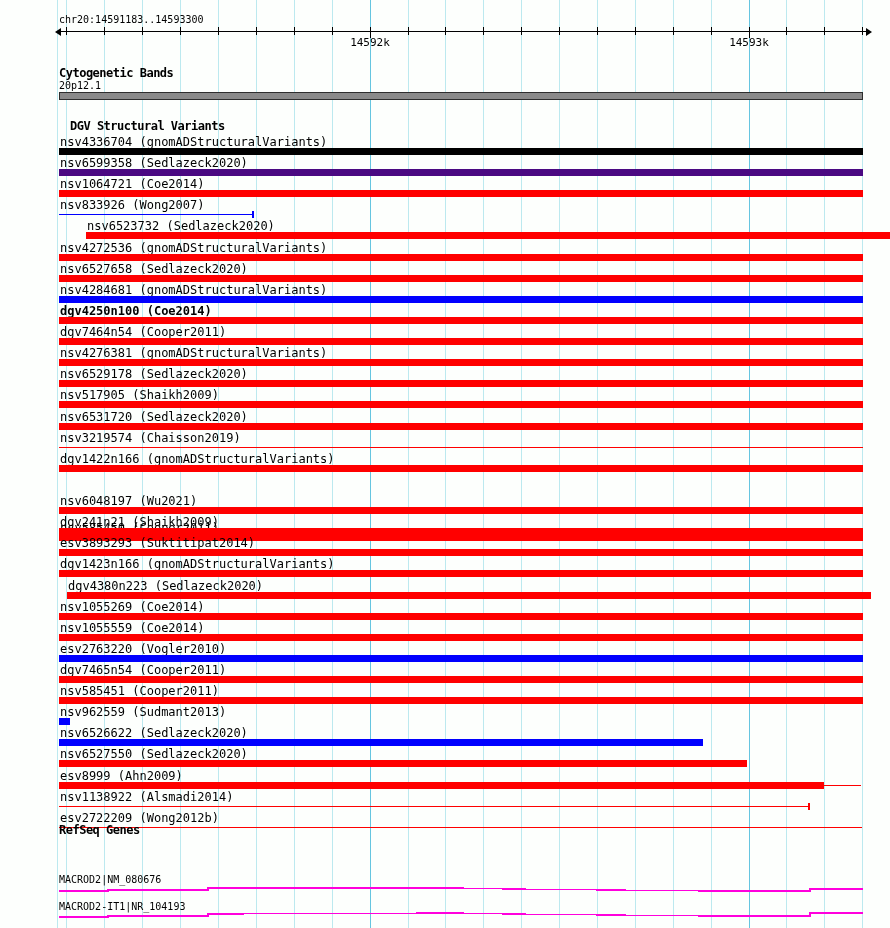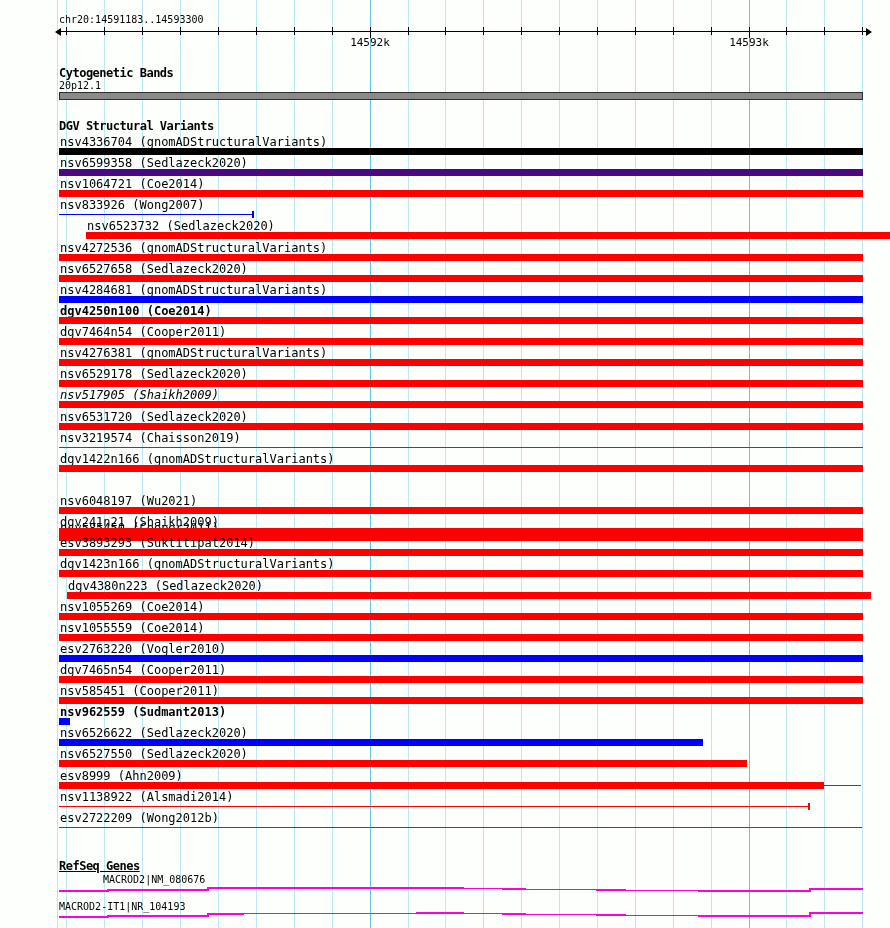--- a/index.html
+++ b/index.html
@@ -104,21 +104,21 @@
           <div class="ticklabel" style="left: 370px;">14592k</div>
           <div class="tick major" style="left: 749px;"></div>
           <div class="ticklabel" style="left: 749px;">14593k</div>
         </div>
     </div>
 
     <div class="abs hdr" style="left:59px;top:67px;">Cytogenetic Bands</div>
     <div class="abs mono10" style="left:59px;top:80px;">20p12.1</div>
     <div id="cytoband-bar"></div>
 
-    <div class="abs hdr" style="left:59px;top:120px;">DGV Structural Variants</div>
+    <div class="abs hdr" style="left:70px;top:120px;">DGV Structural Variants</div>
     <div id="variant-rows">
     <div class="vrow" style="top: 136px;">
       <span class="vlabel">nsv4336704 (gnomADStructuralVariants)</span>
       <span class="vbars"><div class="seg thick" style="left: 59px; width: 804px; background: rgb(0, 0, 0);"></div></span>
     </div>
 
     <div class="vrow" style="top: 157px;">
       <span class="vlabel">nsv6599358 (Sedlazeck2020)</span>
       <span class="vbars"><div class="seg thick" style="left: 59px; width: 804px; background: rgb(74, 9, 130);"></div></span>
     </div>
@@ -166,21 +166,21 @@
     <div class="vrow" style="top: 347px; padding-left: 32px;">
       <span class="vlabel">nsv4276381 (gnomADStructuralVariants)</span>
       <span class="vbars"><div class="seg thick" style="left: 59px; width: 804px; background: rgb(255, 0, 0);"></div></span>
     </div>
 
     <div class="vrow" style="top: 368px; text-align: center;">
       <span class="vlabel">nsv6529178 (Sedlazeck2020)</span>
       <span class="vbars"><div class="seg thick" style="left: 59px; width: 804px; background: rgb(255, 0, 0);"></div></span>
     </div>
 
-    <div class="vrow" style="top: 389px; font-style: italic;">
+    <div class="vrow" style="top: 389px;">
       <span class="vlabel">nsv517905 (Shaikh2009)</span>
       <span class="vbars"><div class="seg thick" style="left: 59px; width: 804px; background: rgb(255, 0, 0);"></div></span>
     </div>
 
     <div class="vrow" style="top: 411px;">
       <span class="vlabel">nsv6531720 (Sedlazeck2020)</span>
       <span class="vbars"><div class="seg thick" style="left: 59px; width: 804px; background: rgb(255, 0, 0);"></div></span>
     </div>
 
     <div class="vrow" style="top: 432px;">
@@ -241,21 +241,21 @@
     <div class="vrow" style="top: 664px;">
       <span class="vlabel">dgv7465n54 (Cooper2011)</span>
       <span class="vbars"><div class="seg thick" style="left: 59px; width: 804px; background: rgb(255, 0, 0);"></div></span>
     </div>
 
     <div class="vrow" style="top: 685px;">
       <span class="vlabel">nsv585451 (Cooper2011)</span>
       <span class="vbars"><div class="seg thick" style="left: 59px; width: 804px; background: rgb(255, 0, 0);"></div></span>
     </div>
 
-    <div class="vrow" style="top: 706px; font-weight: bold;">
+    <div class="vrow" style="top: 706px;">
       <span class="vlabel">nsv962559 (Sudmant2013)</span>
       <span class="vbars"><div class="seg thick" style="left: 59px; width: 11px; background: rgb(0, 0, 255);"></div></span>
     </div>
 
     <div class="vrow" style="top: 727px;">
       <span class="vlabel">nsv6526622 (Sedlazeck2020)</span>
       <span class="vbars"><div class="seg thick" style="left: 59px; width: 644px; background: rgb(0, 0, 255);"></div></span>
     </div>
 
     <div class="vrow" style="top: 748px;">
@@ -272,18 +272,18 @@
       <span class="vlabel">nsv1138922 (Alsmadi2014)</span>
       <span class="vbars"><div class="seg thin" style="left: 59px; width: 749px; background: rgb(255, 0, 0);"></div><div class="endtick" style="left: 808px; background: rgb(255, 0, 0);"></div></span>
     </div>
 
     <div class="vrow" style="top: 812px;">
       <span class="vlabel">esv2722209 (Wong2012b)</span>
       <span class="vbars"><div class="seg thin" style="left: 59px; width: 803px; background: rgb(255, 0, 0);"></div></span>
     </div>
   </div>
 
-    <div class="abs hdr" style="left:59px;top:860px;text-decoration:underline;">RefSeq Genes</div>
-    <div class="abs mono10" style="left:59px;top:874px;padding-left:44px;">MACROD2|NM_080676</div>
+    <div class="abs hdr" style="left:59px;top:824px;">RefSeq Genes</div>
+    <div class="abs mono10" style="left:59px;top:874px;">MACROD2|NM_080676</div>
     <div class="abs mono10" style="left:59px;top:901px;">MACROD2-IT1|NR_104193</div>
   </div>
 
 </div>
 
 </body></html>

